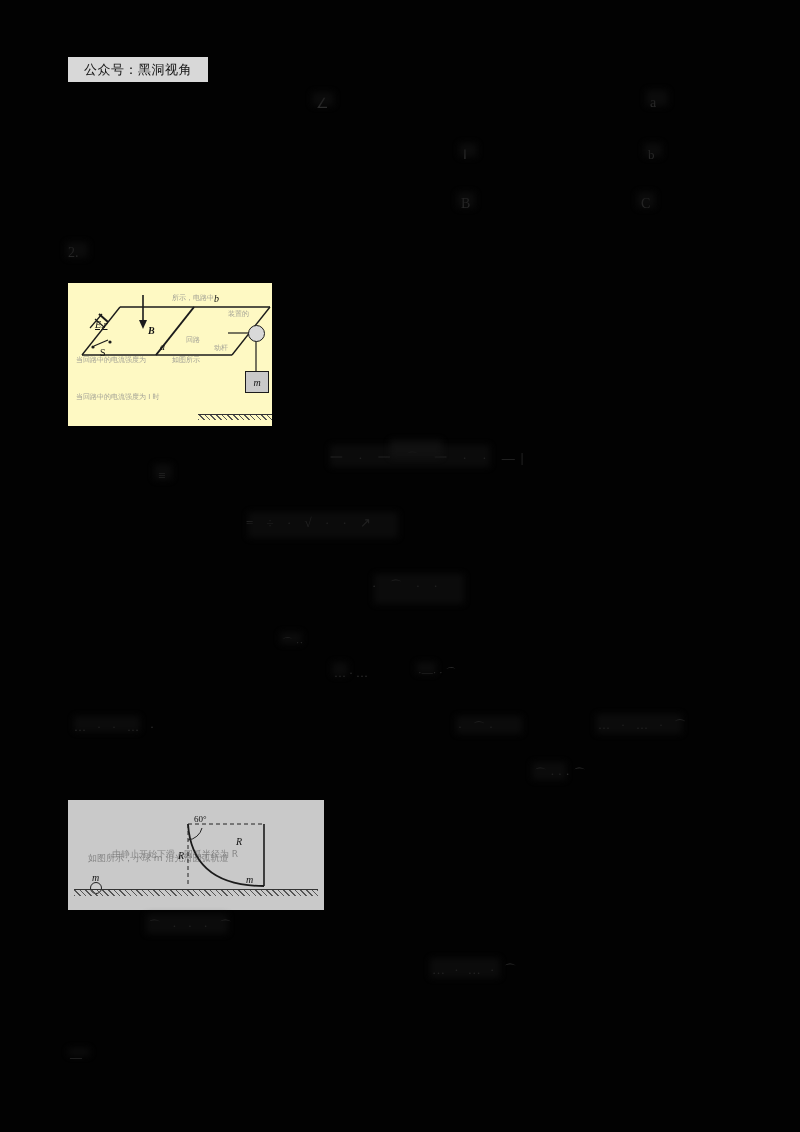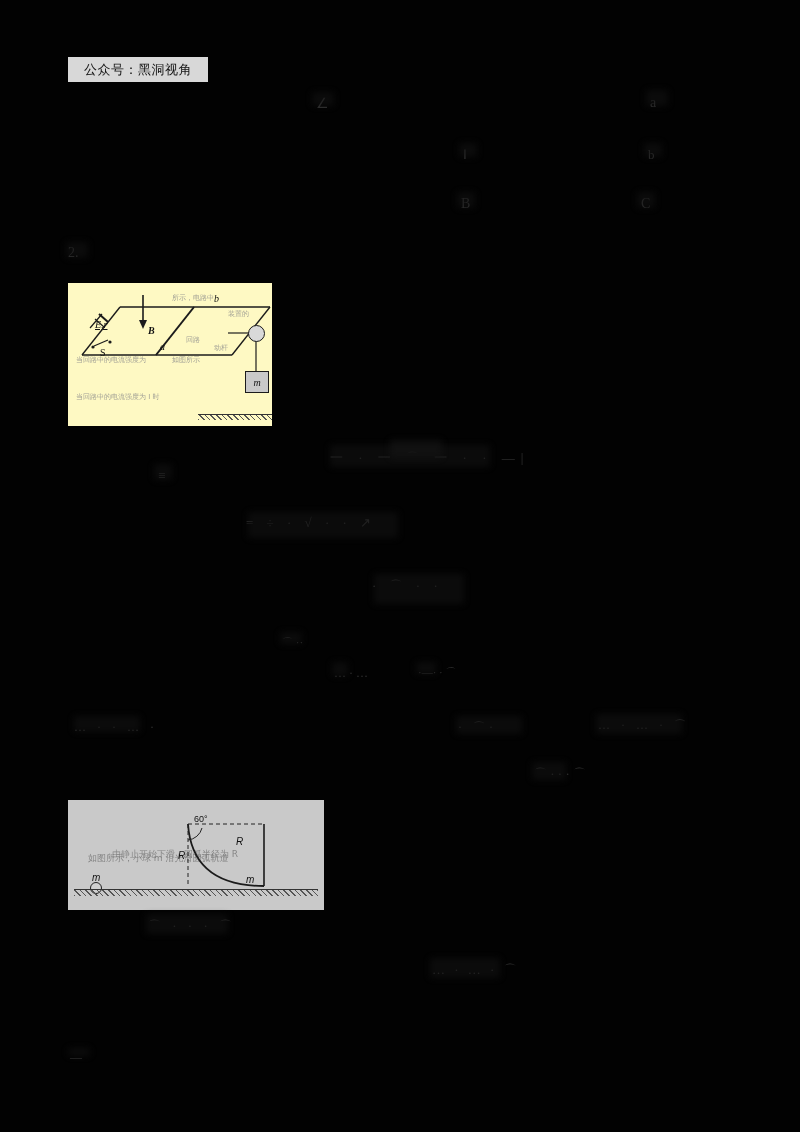--- a/index.html
+++ b/index.html
@@ -51,21 +51,21 @@
   
   .fig2{
     position:absolute;left:68px;top:800px;width:256px;height:110px;
     background:#c9c9c9;overflow:hidden;
   }
   .fig2 .ground2{
     position:absolute;left:6px;bottom:14px;width:244px;height:6px;
     border-top:1.5px solid #333;
     background:repeating-linear-gradient(45deg,#555 0 1px,transparent 1px 4px);
   }
-  .fig2 .lbl{position:absolute;color:#111;font-family:Liberation Sans, sans-serif;font-style:italic;font-size:10px;}
+  .fig2 .lbl{position:absolute;color:#111;font-family:Liberation Serif, serif;font-style:italic;font-size:10px;}
   .fig2 .lbl.up{font-style:normal;font-size:9px;}
   .fig2 .blurtxt{position:absolute;color:#6f6f6f;font-size:9px;font-family:"DejaVu Sans", sans-serif;opacity:.75;}
   .fig2 .ball{
     position:absolute;width:10px;height:10px;border:1.5px solid #222;border-radius:50%;background:#cfcfcf;
   }
   .fig2 svg{position:absolute;left:0;top:0;}
 </style>
 </head>
 <body>
 

